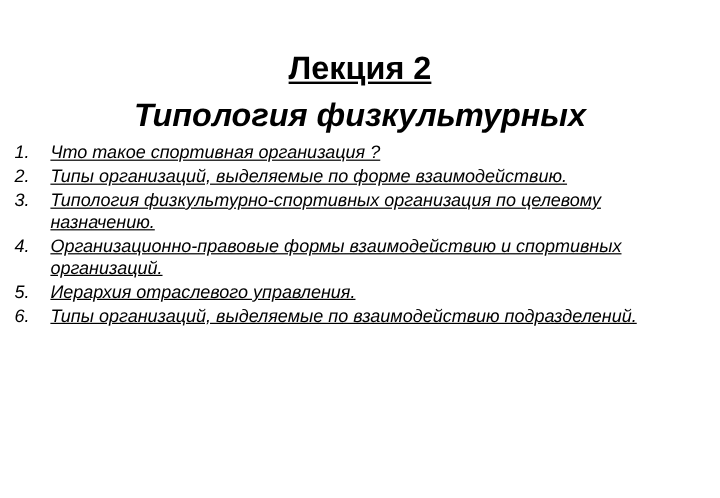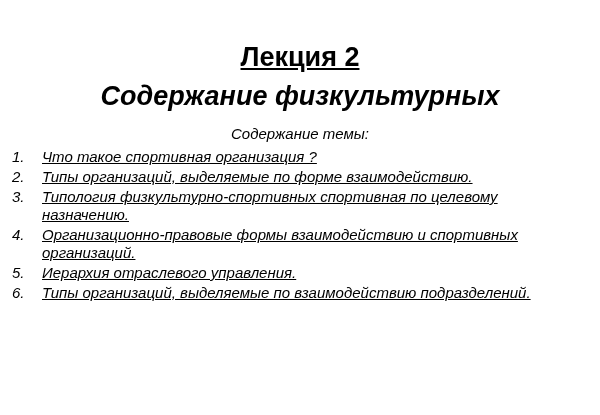--- a/index.html
+++ b/index.html
@@ -71,37 +71,36 @@
   }
 </style>
 </head>
 <body>
 
 <div class="slide">
 
   <div class="lecture-title">Лекция 2</div>
 
   <div class="topic-title">
-    <div>Содержание физкультурных</div>
+    <div>Типология физкультурных</div>
   </div>
 
-  <div class="contents-label">Содержание темы:</div>
 
   <ul class="list">
     <li class="list-item">
       <span class="item-num">1.</span>
       <span class="item-text">Что такое спортивная организация ?</span>
     </li>
     <li class="list-item">
       <span class="item-num">2.</span>
       <span class="item-text">Типы организаций, выделяемые по форме взаимодействию.</span>
     </li>
     <li class="list-item">
       <span class="item-num">3.</span>
-      <span class="item-text">Типология физкультурно-спортивных спортивная по целевому назначению.</span>
+      <span class="item-text">Типология физкультурно-спортивных организация по целевому назначению.</span>
     </li>
     <li class="list-item">
       <span class="item-num">4.</span>
       <span class="item-text">Организационно-правовые формы взаимодействию и спортивных организаций.</span>
     </li>
     <li class="list-item">
       <span class="item-num">5.</span>
       <span class="item-text">Иерархия отраслевого управления.</span>
     </li>
     <li class="list-item">

